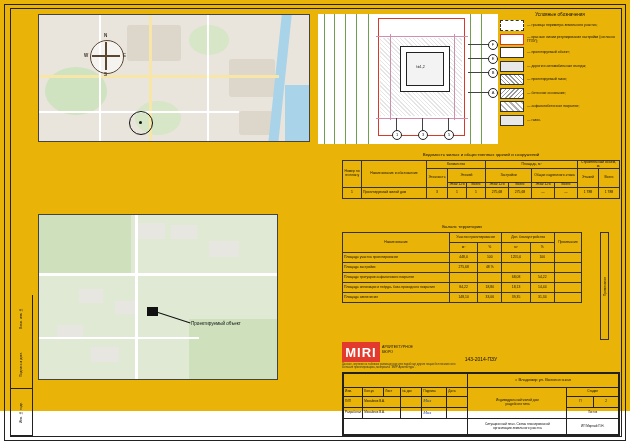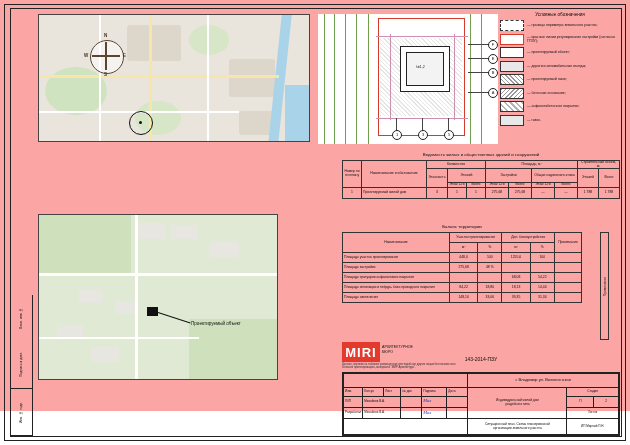--- a/index.html
+++ b/index.html
@@ -1,17 +1,17 @@
 <!DOCTYPE html>
 <html><head>
 <meta charset="utf-8">
 <style>
   html,body{margin:0;padding:0;background:#ffffff;}
   body{width:630px;height:445px;overflow:hidden;font-family:"Liberation Sans",sans-serif;color:#111;}
-  #sheet{position:relative;width:630px;height:411px;background:#fca5a5;text-decoration:underline;}
+  #sheet{position:relative;width:630px;height:411px;background:#eab308;text-decoration:underline;}
 
   .frame-outer{position:absolute;left:4px;top:4px;width:622px;height:437px;border:1px solid #222;box-sizing:border-box;}
   .frame-inner{position:absolute;left:10px;top:8px;width:612px;height:429px;border:1px solid #222;box-sizing:border-box;}
 
   
   .left-strip{position:absolute;left:11px;top:295px;width:22px;height:141px;border-right:1px solid #222;box-sizing:border-box;}
   .left-strip .cell{position:absolute;left:0;width:22px;border-top:1px solid #222;box-sizing:border-box;
       font-size:3.4px;line-height:1.15;color:#222;writing-mode:vertical-rl;transform:rotate(180deg);
       display:flex;align-items:center;justify-content:center;text-align:center;padding:1px;}
   .left-strip .cell.nb{border-top:none;}

